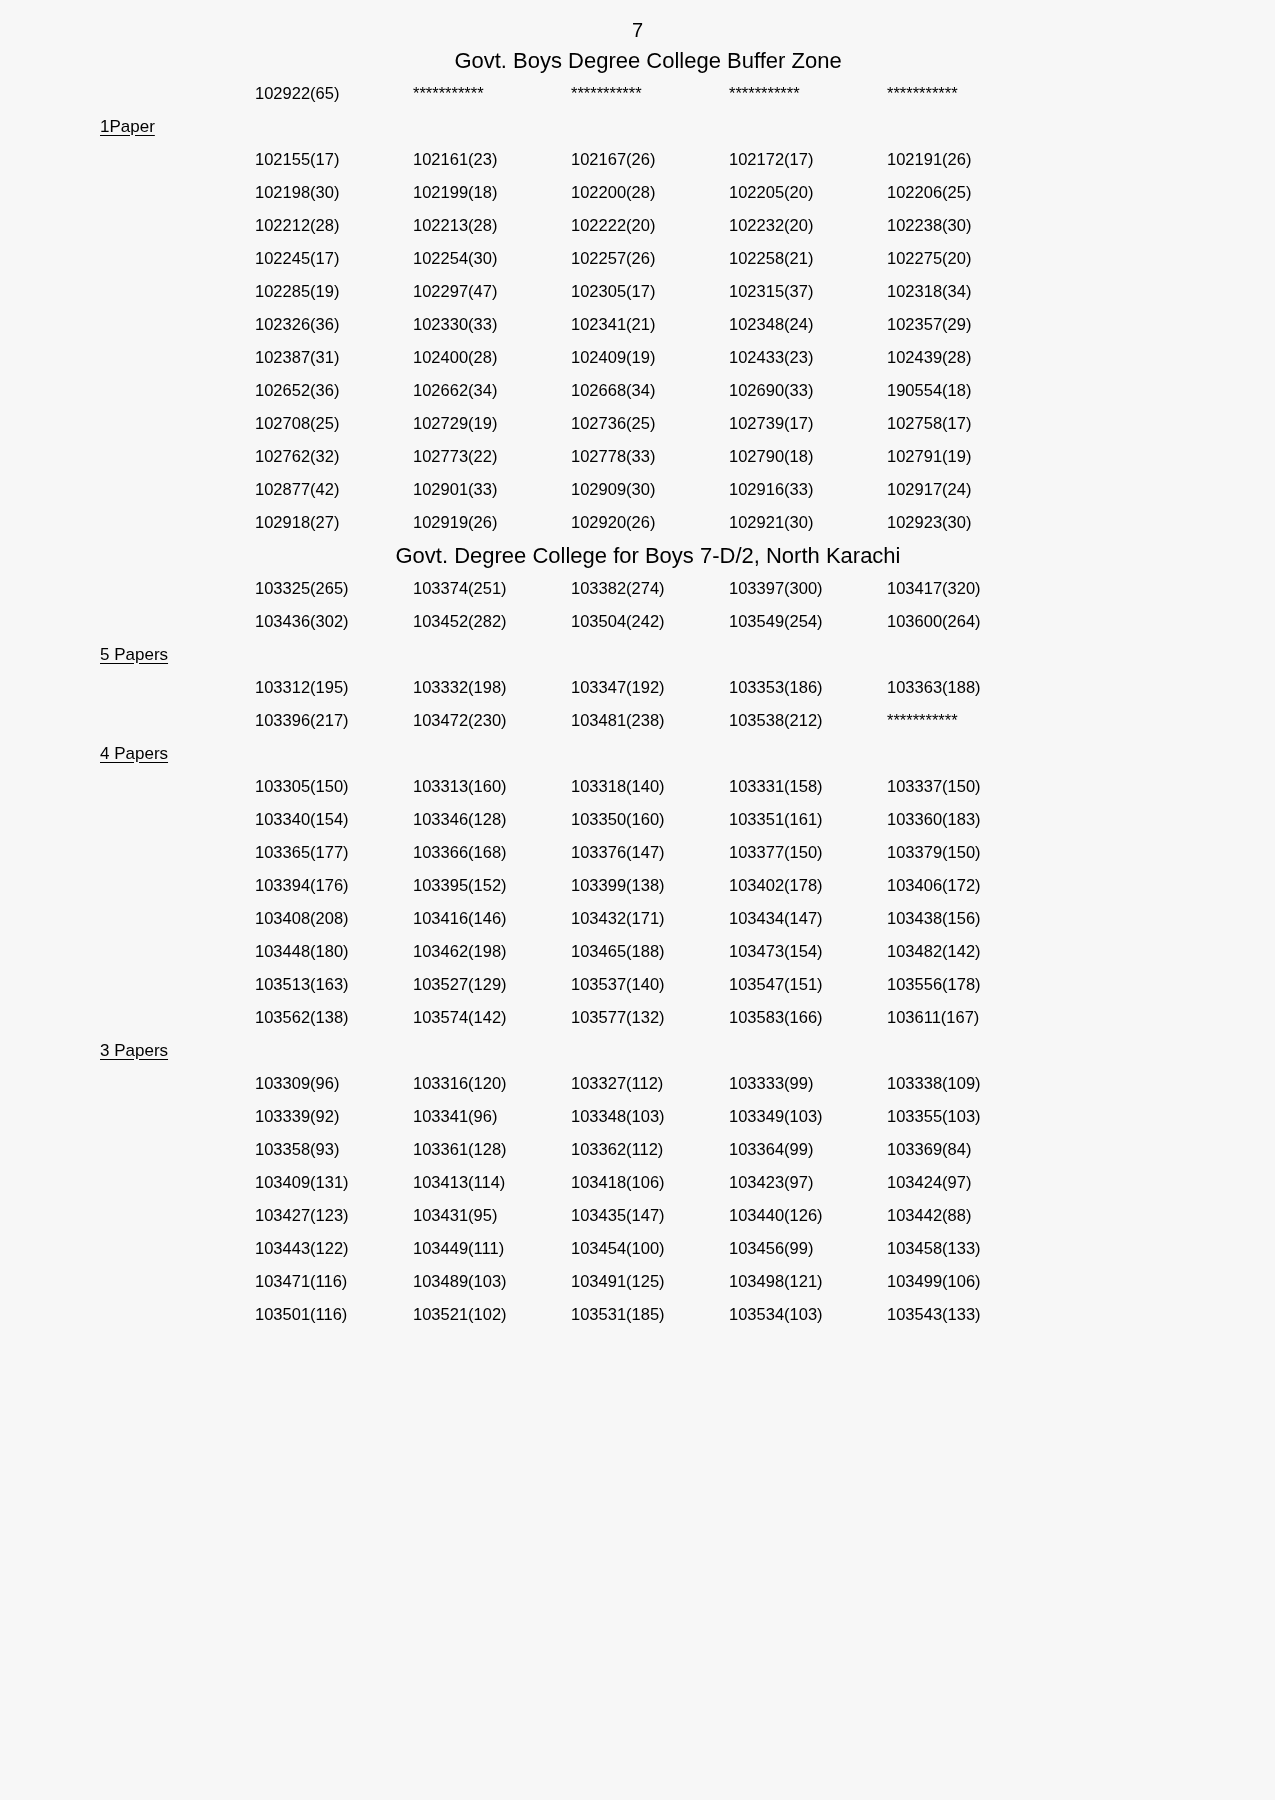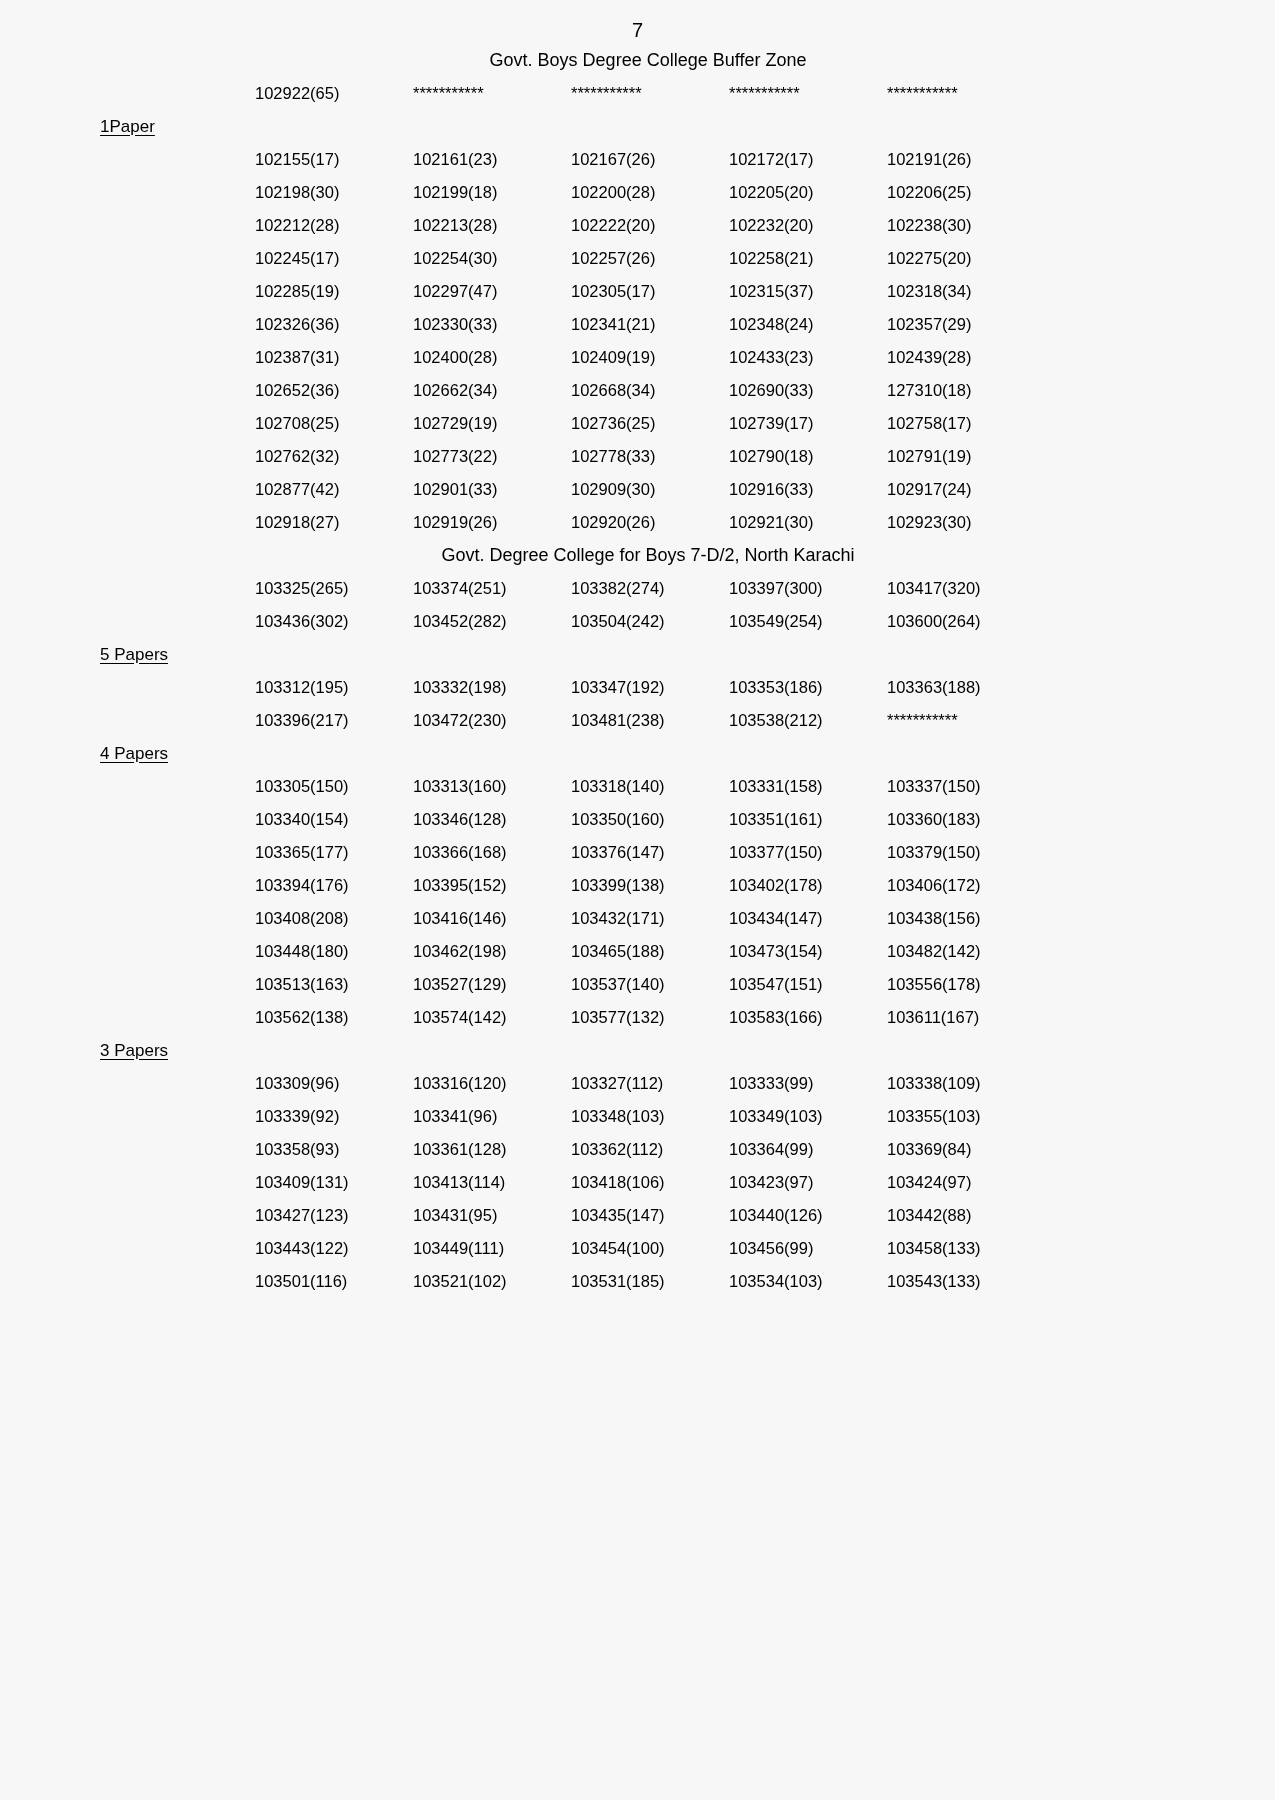--- a/index.html
+++ b/index.html
@@ -24,21 +24,21 @@
     height: 28px;
     text-align: center;
     font-size: 20px;
     line-height: 28px;
   }
   .college-title {
     height: 33px;
     display: flex;
     align-items: center;
     justify-content: center;
-    font-size: 18px;
+    font-size: 22px;
     margin-left: 21px;
   }
   .section-heading {
     height: 33px;
     display: flex;
     align-items: center;
     margin-left: 100px;
     font-size: 17px;
     text-decoration: underline;
     text-underline-offset: 3px;
@@ -119,21 +119,21 @@
         <span class="cell">102400(28)</span>
         <span class="cell">102409(19)</span>
         <span class="cell">102433(23)</span>
         <span class="cell">102439(28)</span>
       </div>
       <div class="result-row">
         <span class="cell">102652(36)</span>
         <span class="cell">102662(34)</span>
         <span class="cell">102668(34)</span>
         <span class="cell">102690(33)</span>
-        <span class="cell">127310(18)</span>
+        <span class="cell">190554(18)</span>
       </div>
       <div class="result-row">
         <span class="cell">102708(25)</span>
         <span class="cell">102729(19)</span>
         <span class="cell">102736(25)</span>
         <span class="cell">102739(17)</span>
         <span class="cell">102758(17)</span>
       </div>
       <div class="result-row">
         <span class="cell">102762(32)</span>
@@ -280,20 +280,27 @@
         <span class="cell">103442(88)</span>
       </div>
       <div class="result-row">
         <span class="cell">103443(122)</span>
         <span class="cell">103449(111)</span>
         <span class="cell">103454(100)</span>
         <span class="cell">103456(99)</span>
         <span class="cell">103458(133)</span>
       </div>
       <div class="result-row">
+        <span class="cell">103471(116)</span>
+        <span class="cell">103489(103)</span>
+        <span class="cell">103491(125)</span>
+        <span class="cell">103498(121)</span>
+        <span class="cell">103499(106)</span>
+      </div>
+      <div class="result-row">
         <span class="cell">103501(116)</span>
         <span class="cell">103521(102)</span>
         <span class="cell">103531(185)</span>
         <span class="cell">103534(103)</span>
         <span class="cell">103543(133)</span>
       </div>
     </div>
 </main>
 
 </body></html>

